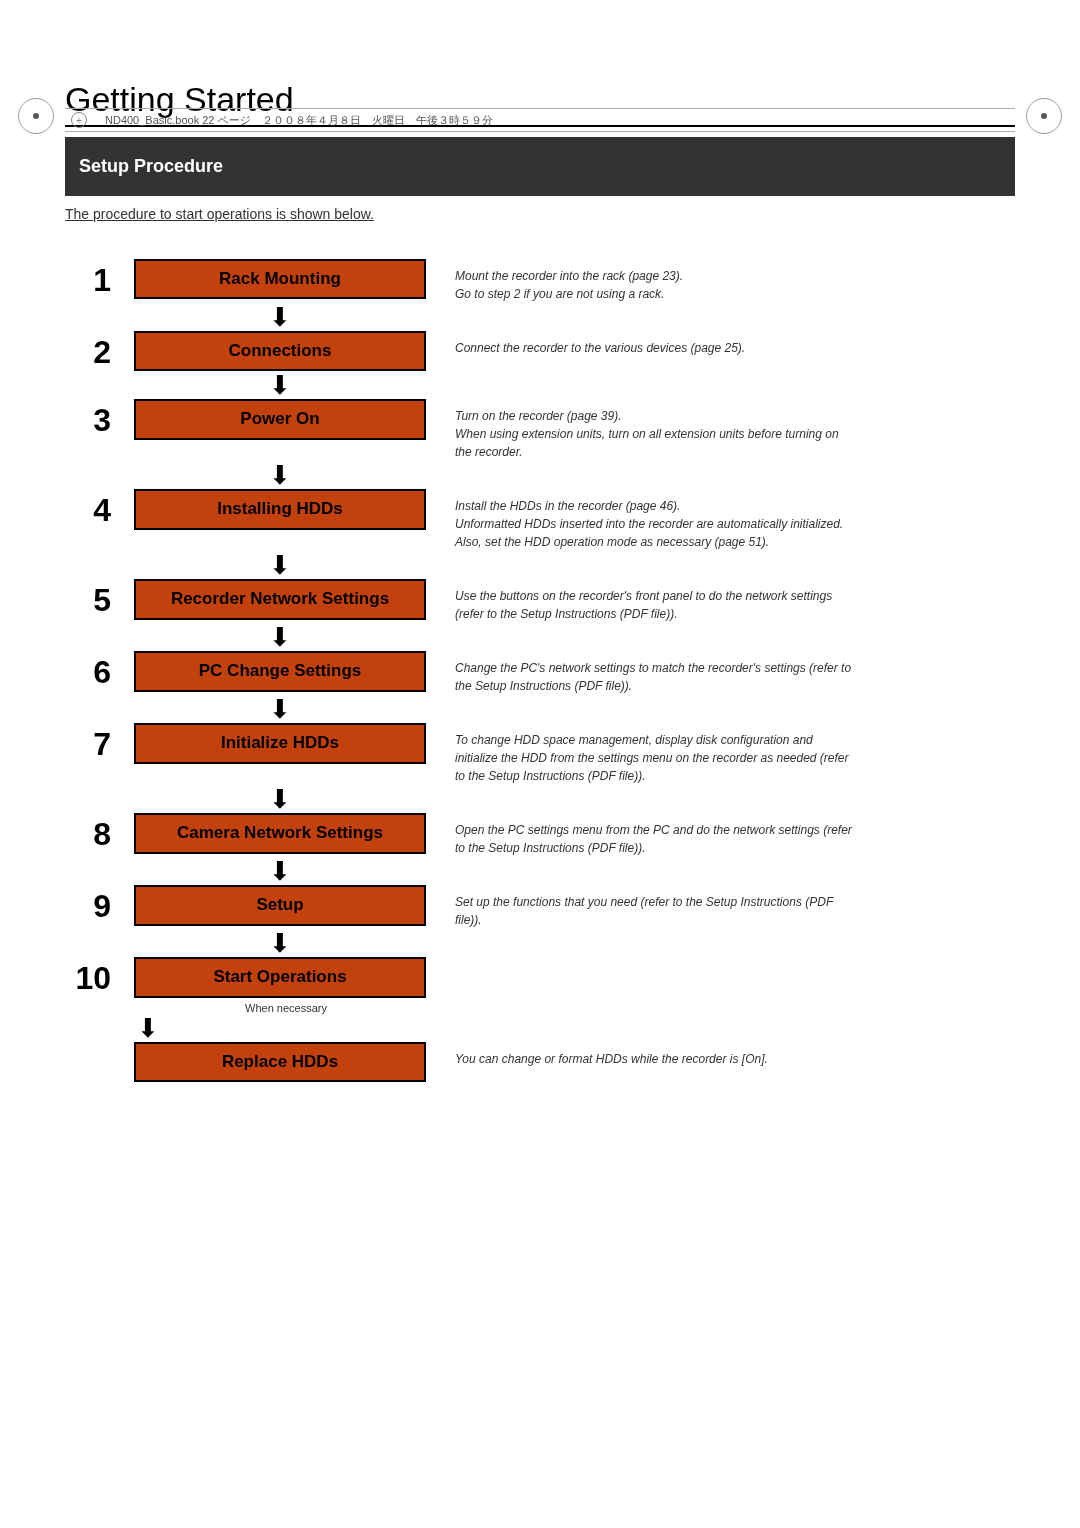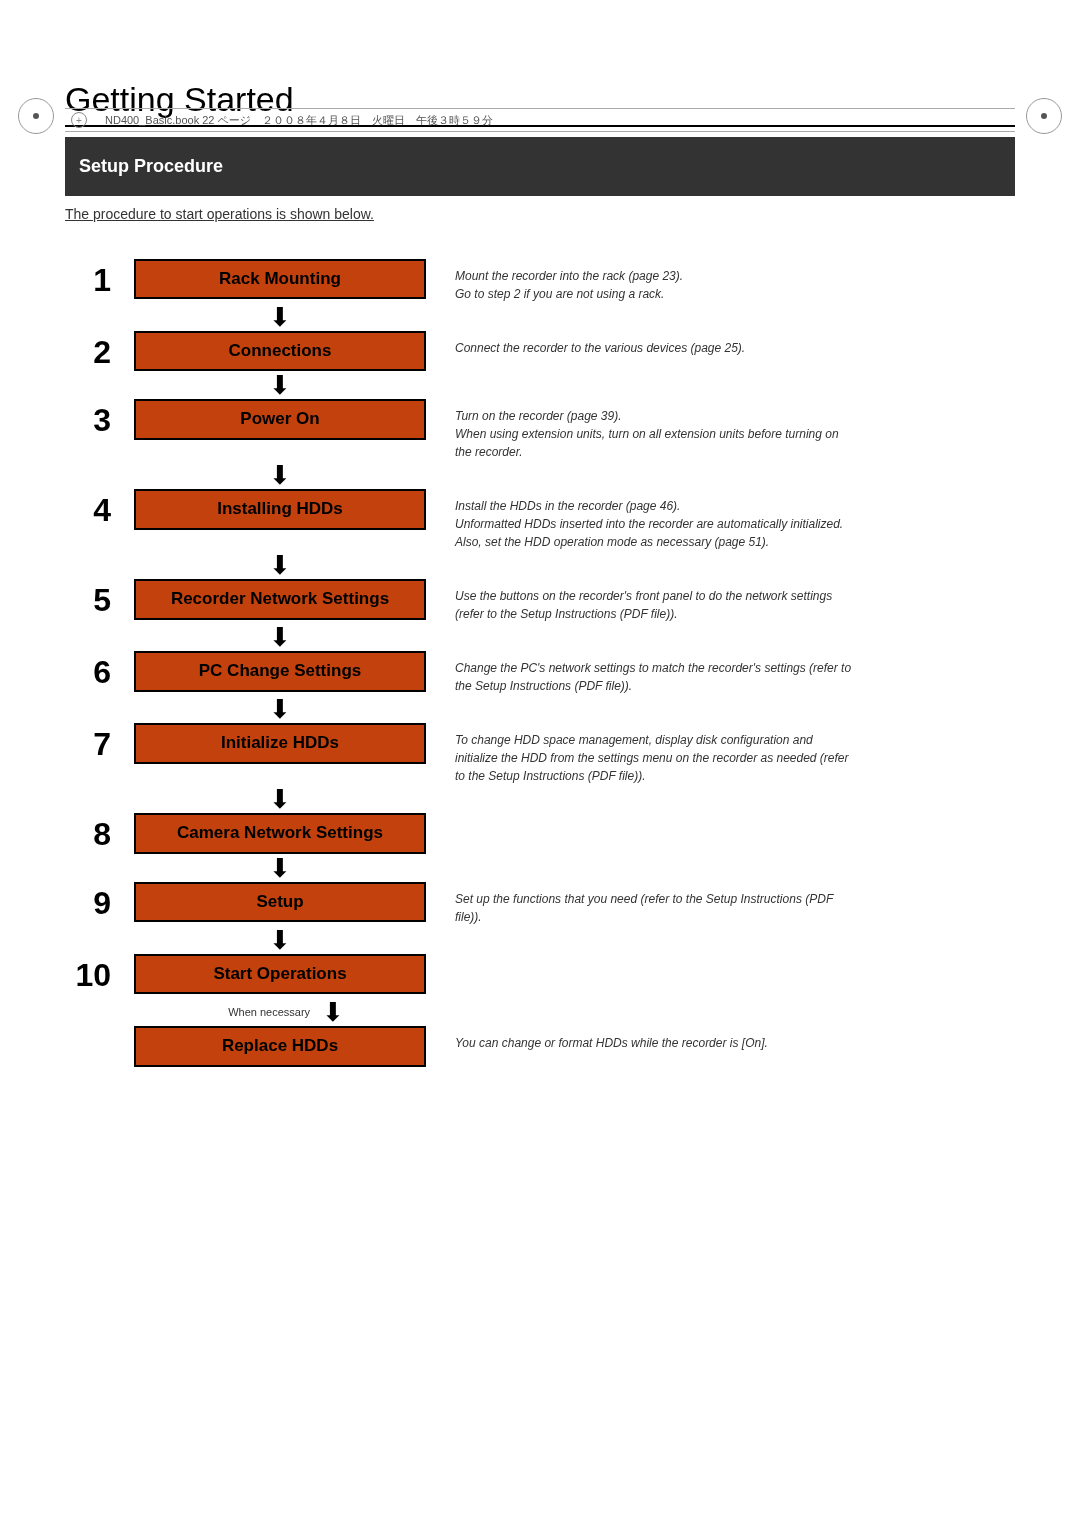--- a/index.html
+++ b/index.html
@@ -313,20 +313,21 @@
       <div class="arrow-middle">
           <span class="big-arrow">⬇</span>
         </div>
     </div>
 
     <div class="step-row">
       <div class="step-number">8</div>
       <div class="step-middle">
         <div class="step-box">Camera Network Settings</div>
       </div>
+      <div class="step-description">Open the PC settings menu from the PC and do the network settings (refer to the Setup Instructions (PDF file)).</div>
     </div>
 
     <div class="arrow-row">
       <div class="arrow-spacer"></div>
       <div class="arrow-middle">
           <span class="big-arrow">⬇</span>
         </div>
     </div>
 
     <div class="step-row">
@@ -347,21 +348,21 @@
     <div class="step-row">
       <div class="step-number">10</div>
       <div class="step-middle">
         <div class="step-box">Start Operations</div>
       </div>
       <div class="step-description"></div>
     </div>
 
     <div class="arrow-row" style="margin-top:4px; align-items:center;">
       <div class="arrow-spacer"></div>
-      <div class="arrow-middle" style="flex-direction:row; align-items:flex-start; min-width:310px; max-width:310px;text-align:center;">
+      <div class="arrow-middle" style="flex-direction:column; align-items:flex-start; min-width:310px; max-width:310px;text-align:center;">
         <span class="when-necessary">When necessary</span>
         <div style="display:flex; align-items:center; gap:0;">
           <span class="big-arrow" style="margin-left:12px;">⬇</span>
         </div>
       </div>
     </div>
 
     <div class="step-row">
       <div class="step-number" style="font-size:14px;"> </div>
       <div class="step-middle">

